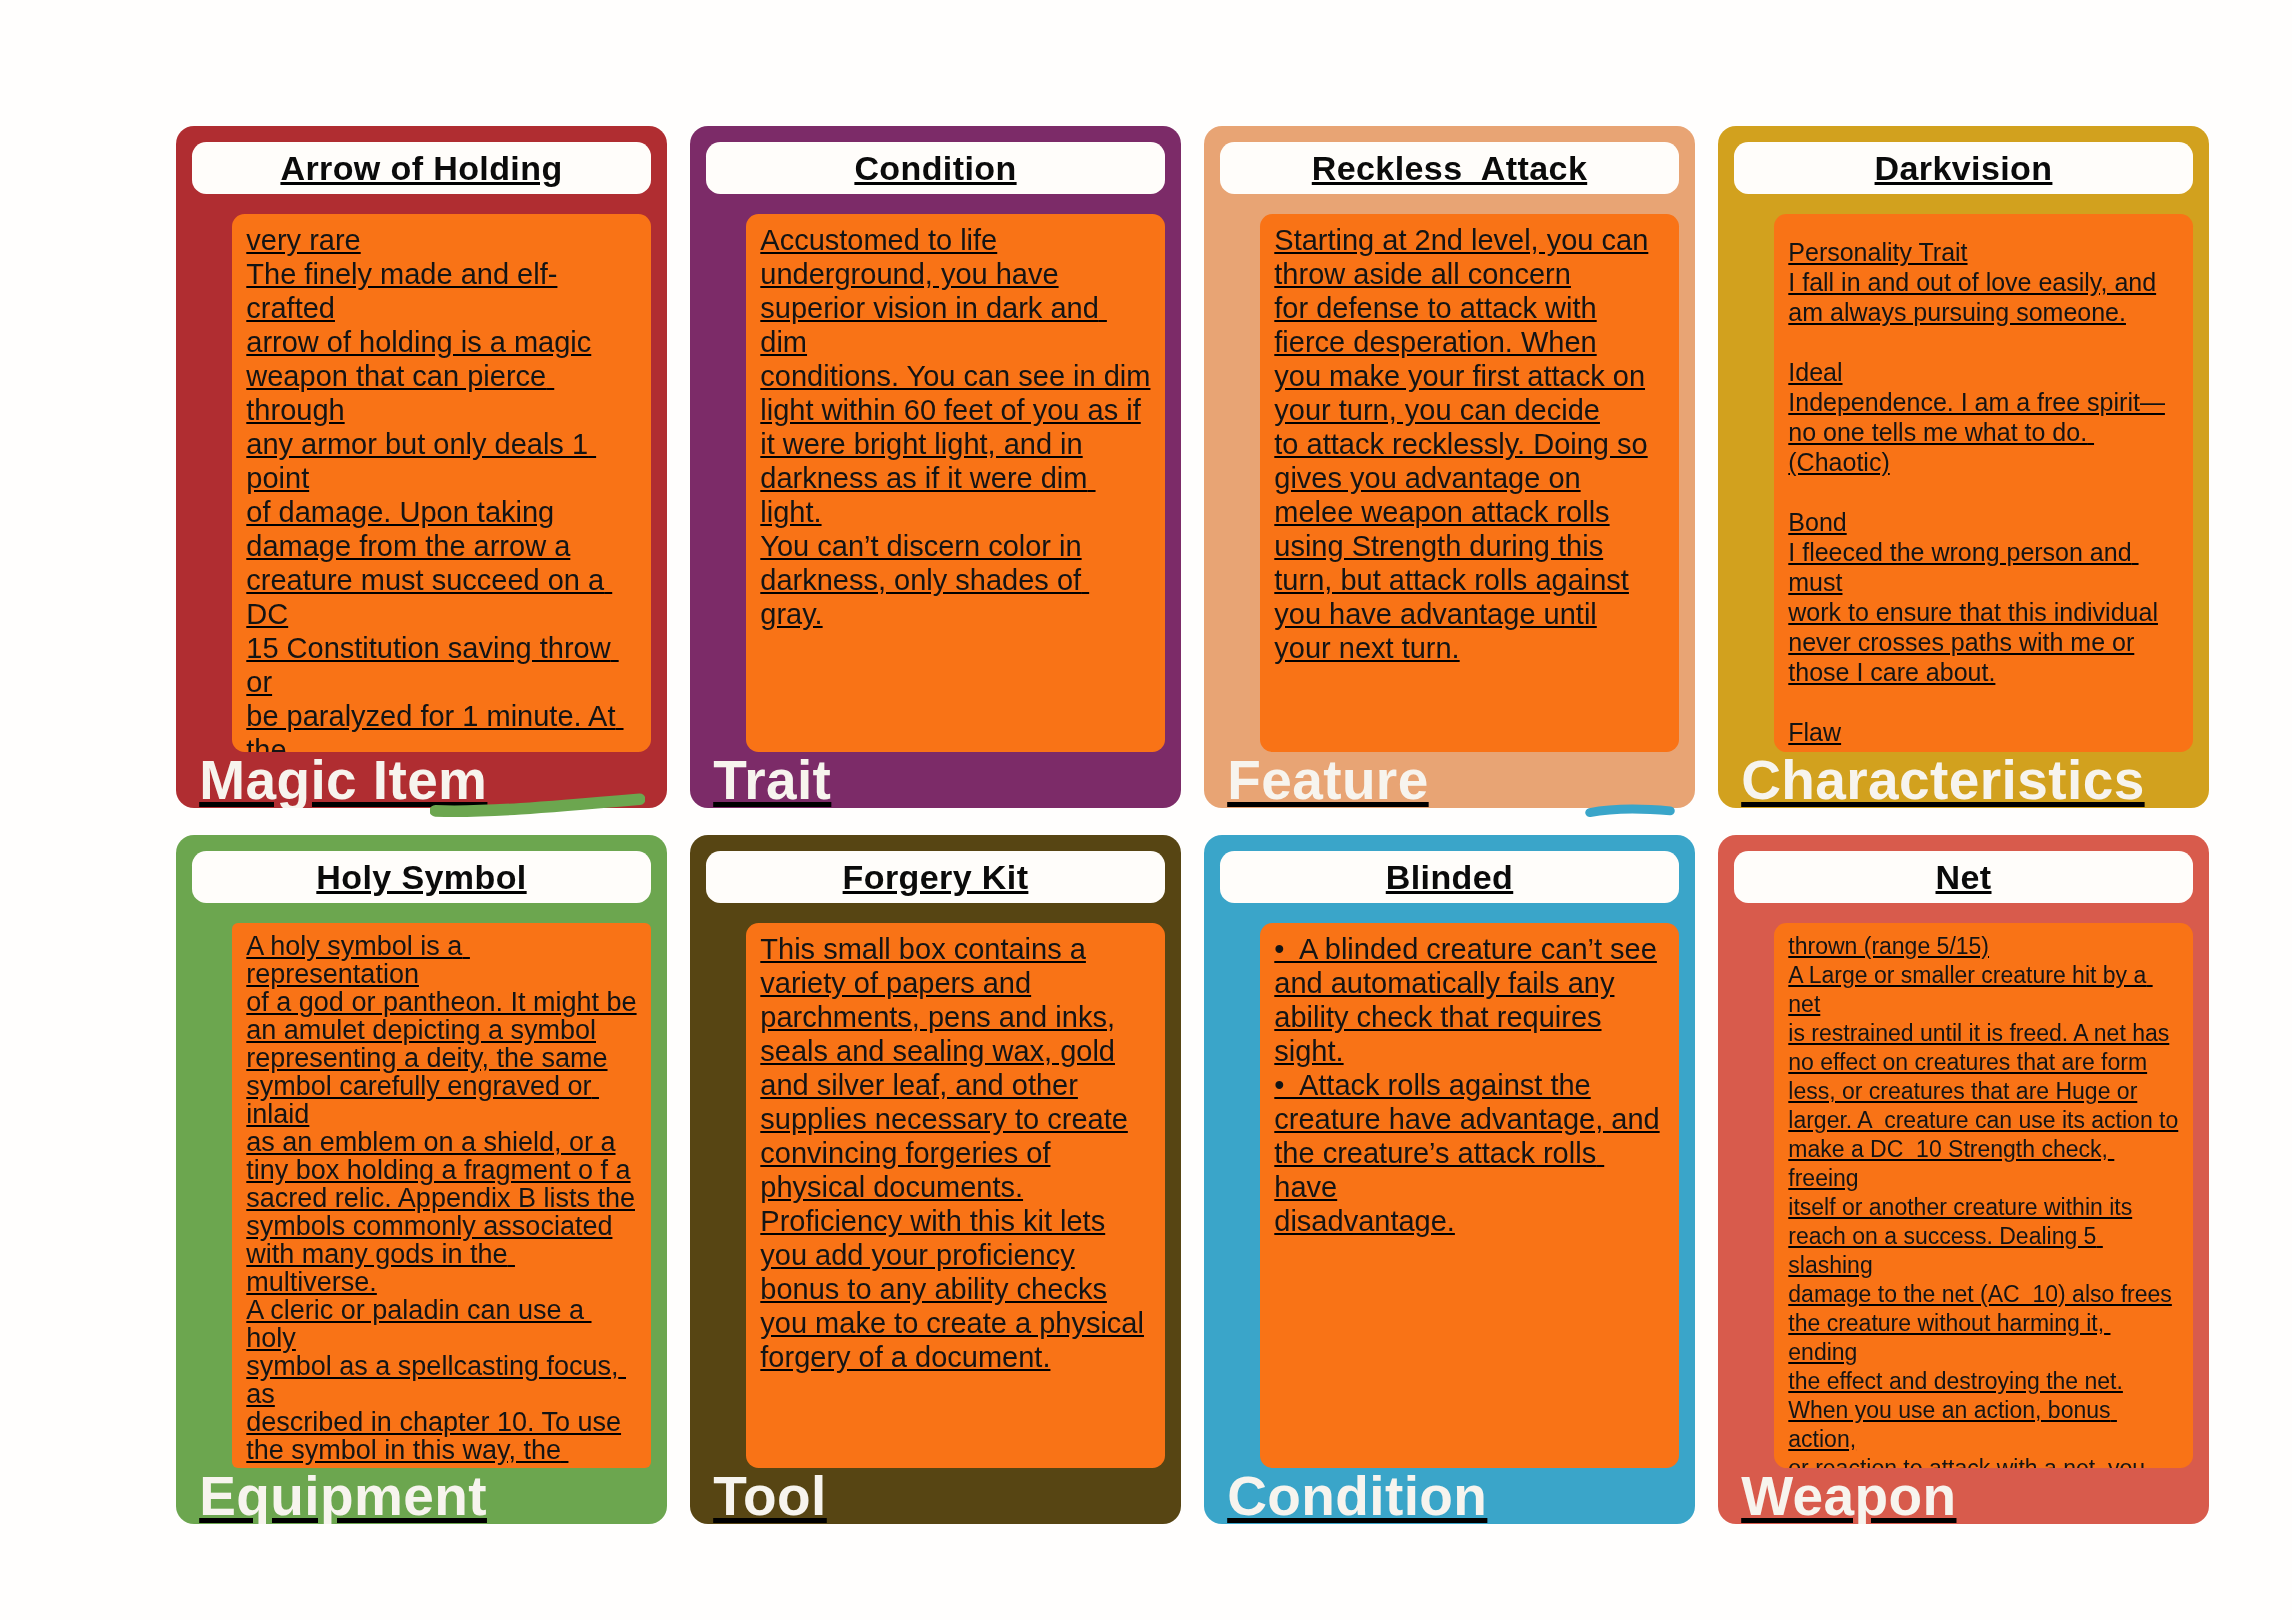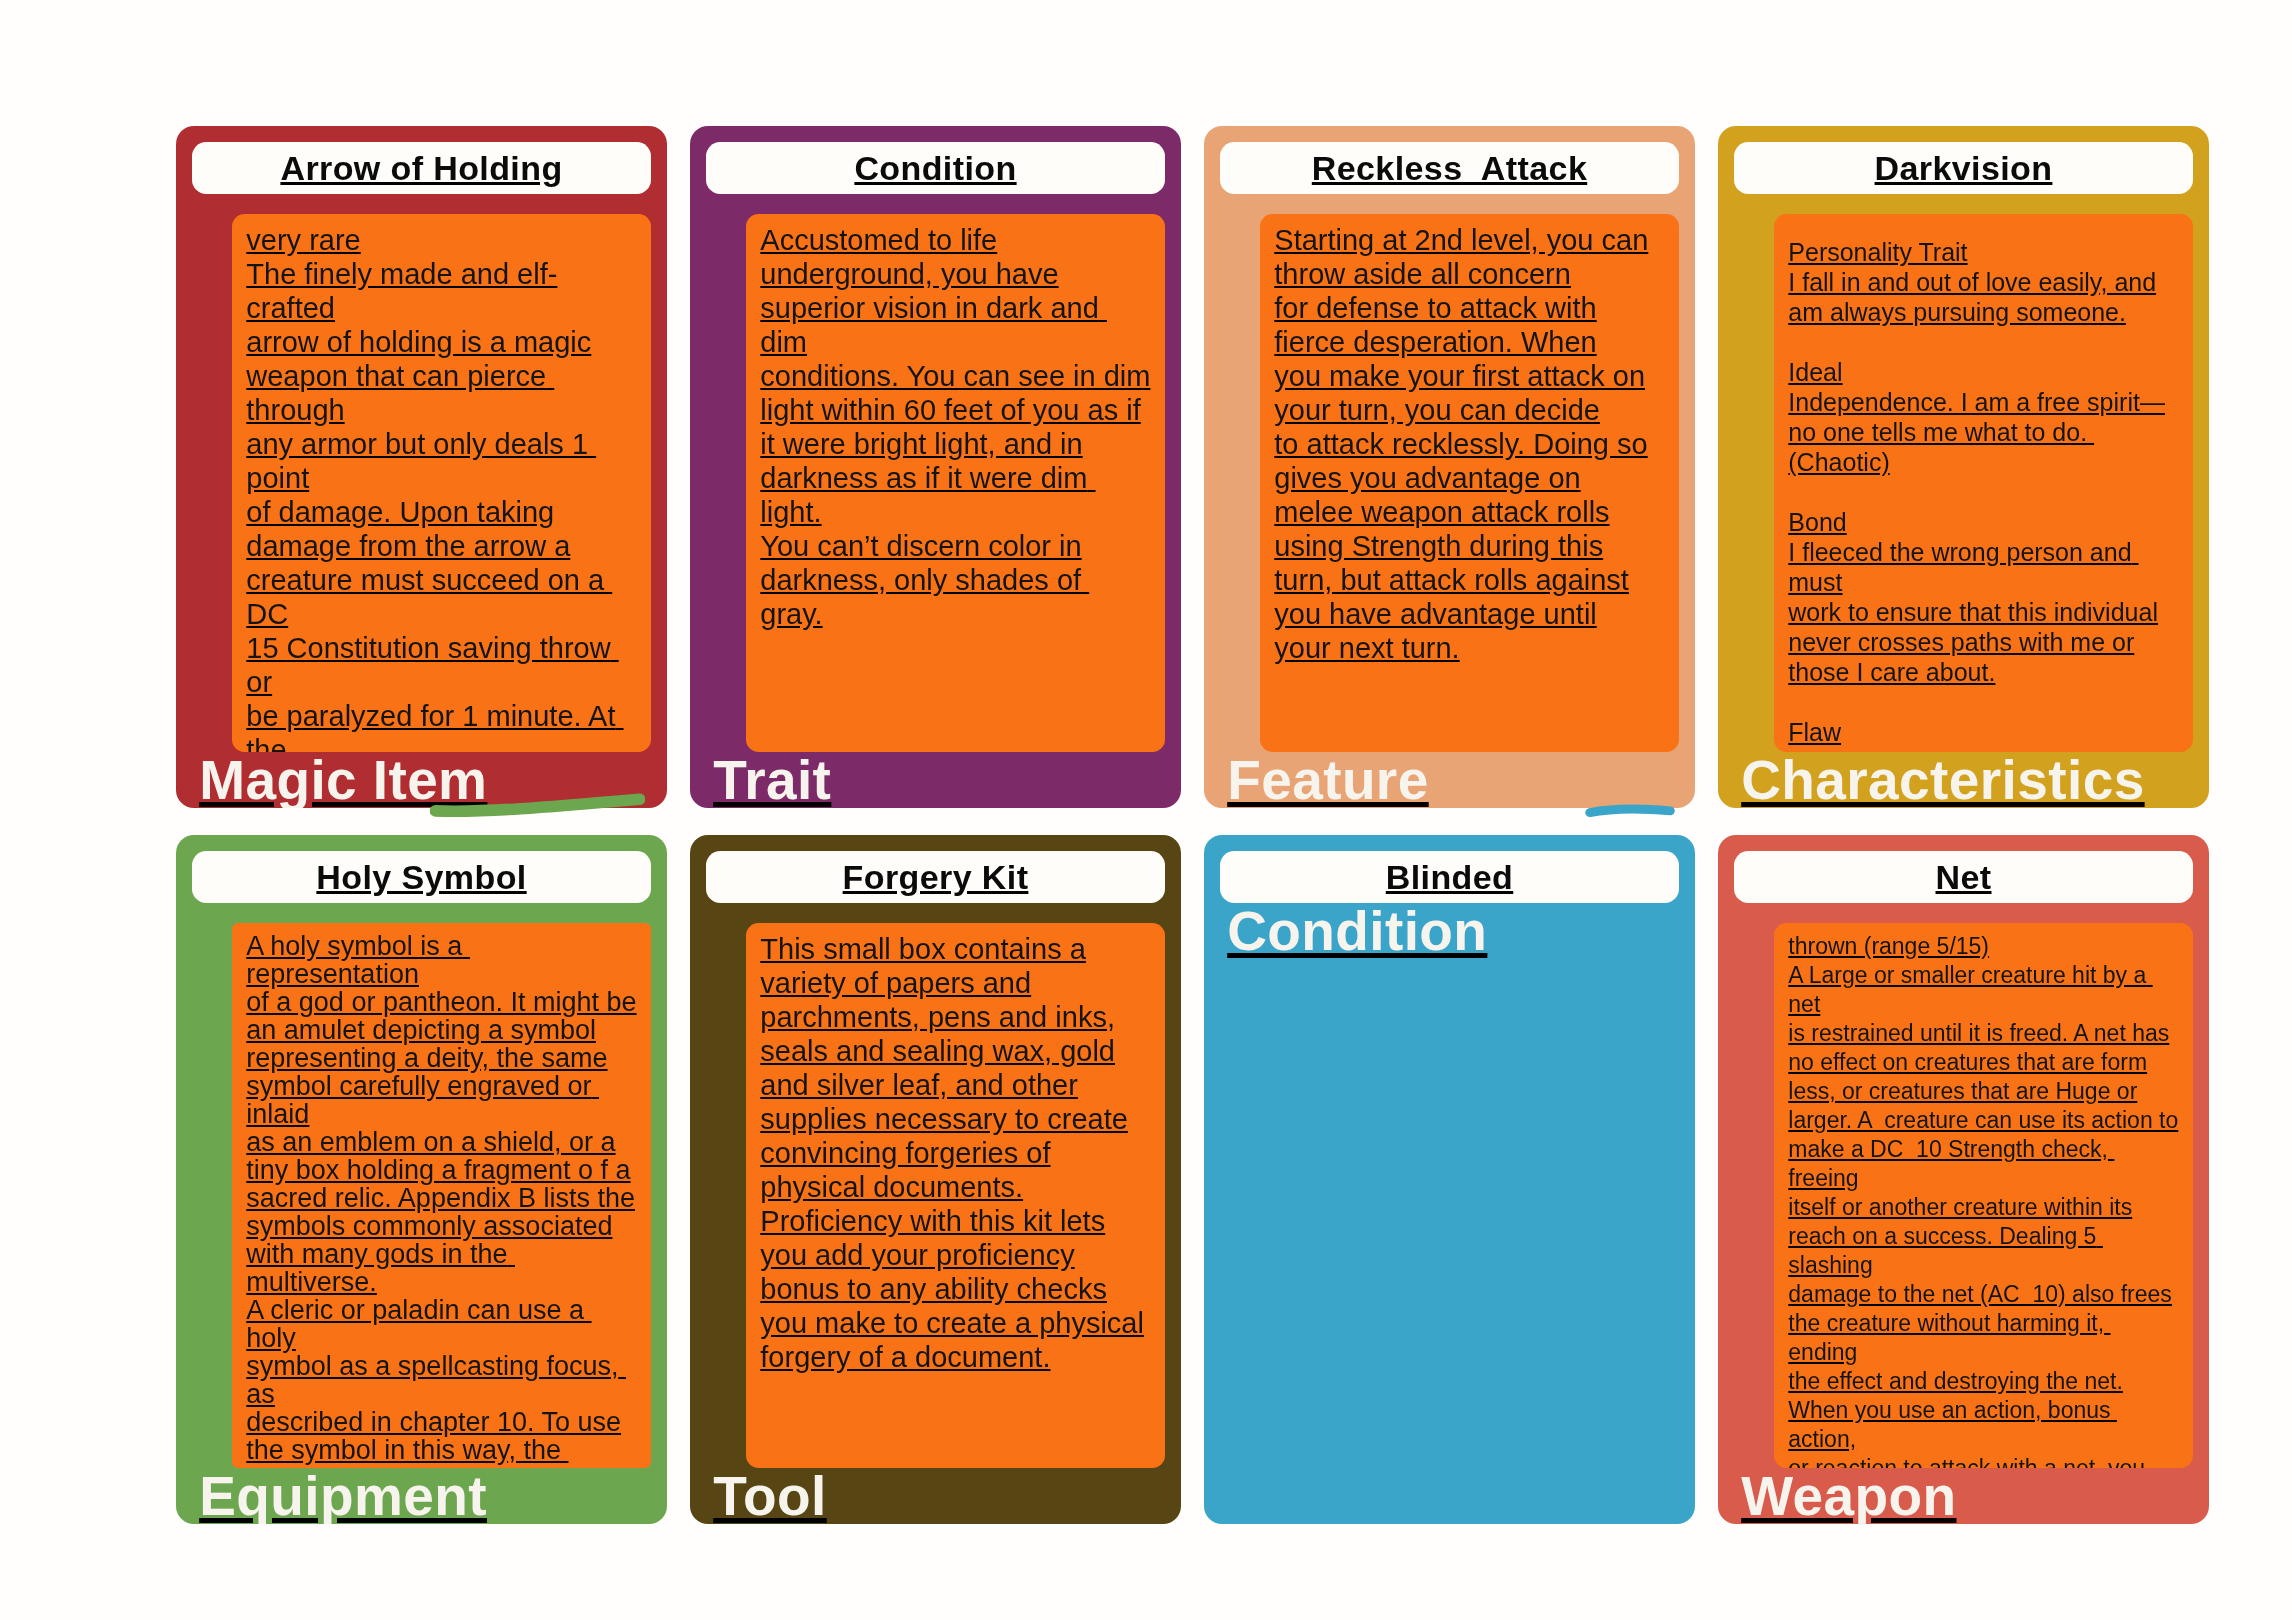--- a/index.html
+++ b/index.html
@@ -207,20 +207,28 @@
 bonus to any ability checks
 you make to create a physical
 forgery of a document.</div>
       <footer class="category">Tool</footer>
     </article>
 
     <article class="card" style="--card-color: #3AA5C9;">
       <header class="banner">
         <h2 class="card-title">Blinded</h2>
       </header>
+      <div class="body">•  A blinded creature can’t see
+and automatically fails any
+ability check that requires
+sight.
+•  Attack rolls against the
+creature have advantage, and
+the creature’s attack rolls have
+disadvantage.</div>
       <footer class="category">Condition</footer>
     </article>
 
     <article class="card text-xxs" style="--card-color: #D85B4C;">
       <header class="banner">
         <h2 class="card-title">Net</h2>
       </header>
       <div class="body">thrown (range 5/15)
 A Large or smaller creature hit by a net
 is restrained until it is freed. A net has

